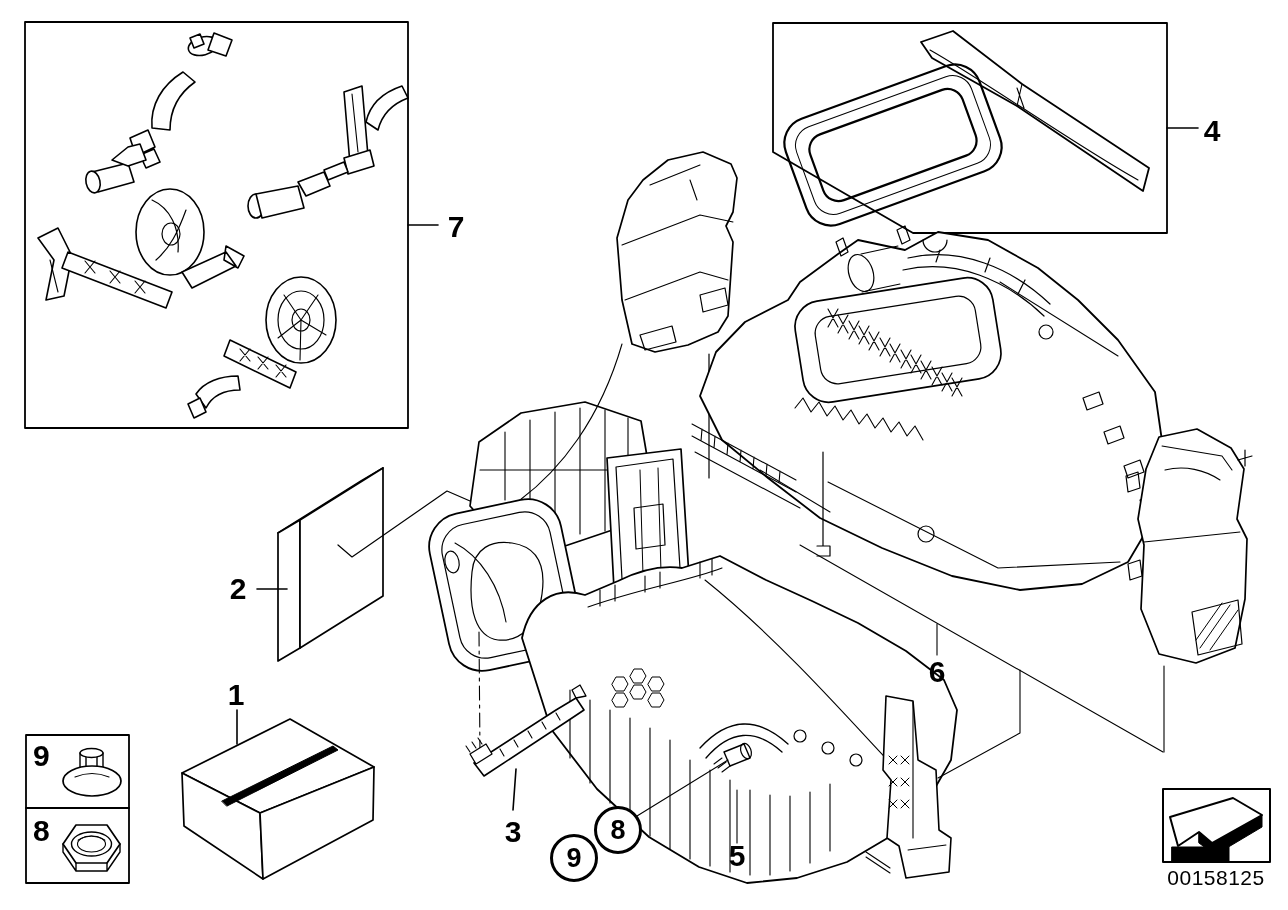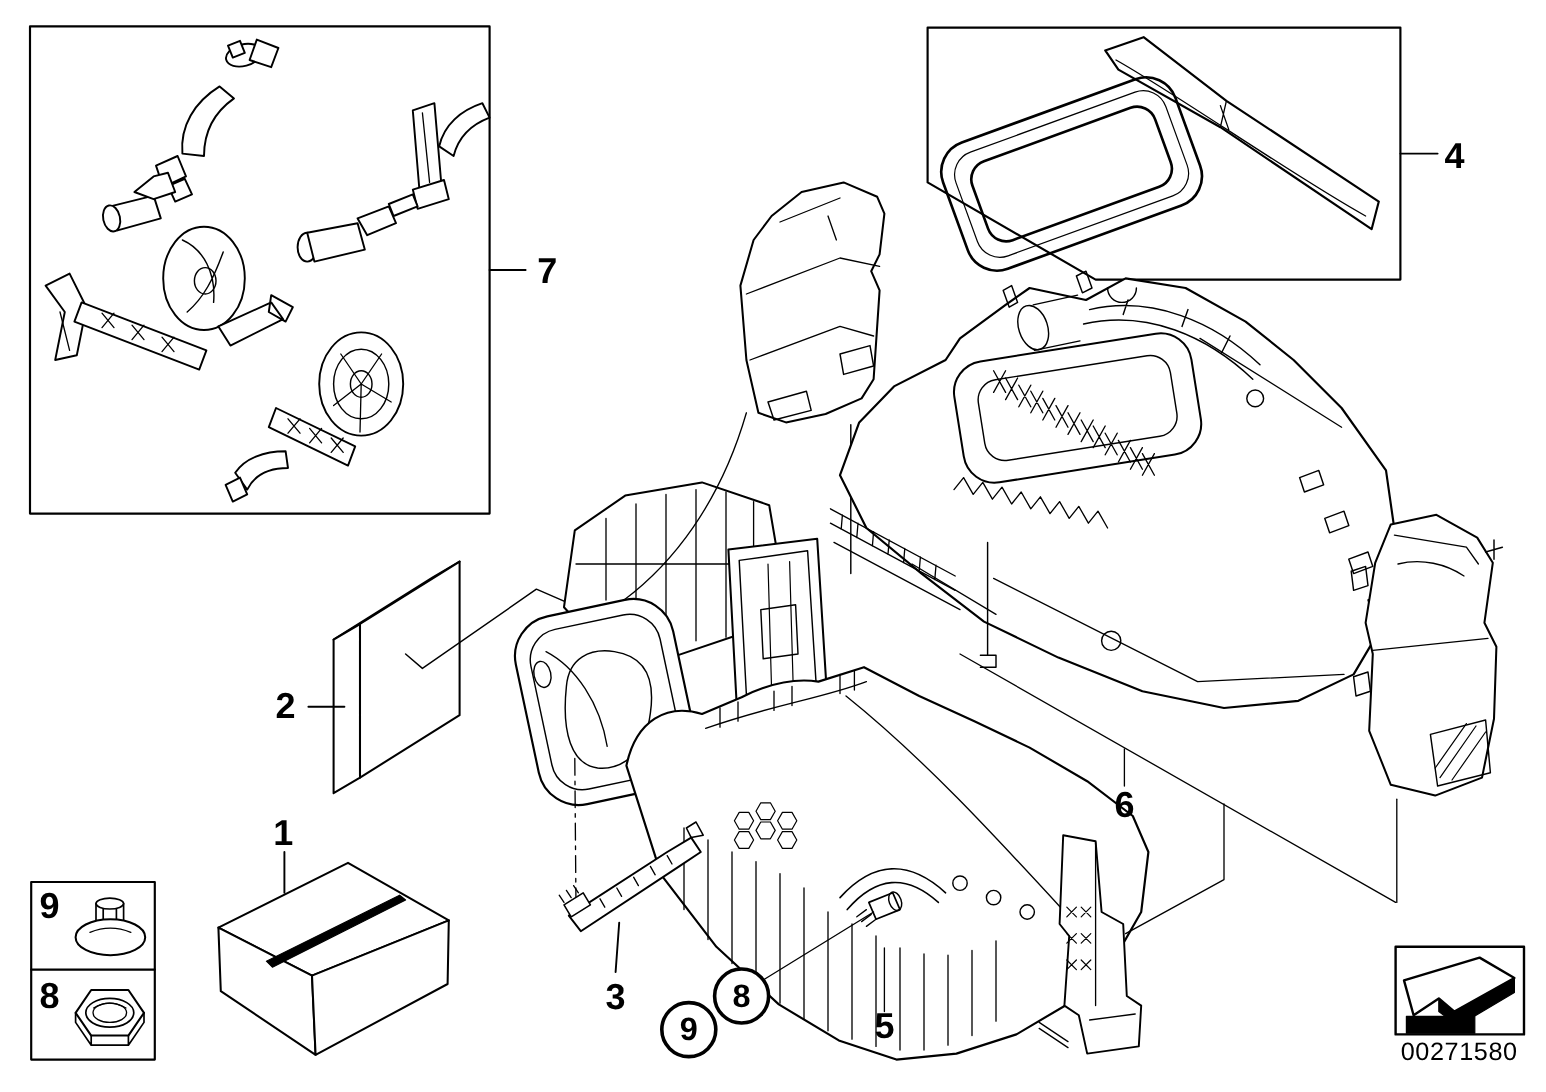--- a/index.html
+++ b/index.html
@@ -220,15 +220,15 @@
 <div class="circled" style="left:594px;top:806px">
   <span>8</span>
 </div>
 <div class="circled" style="left:550px;top:834px">
   <span>9</span>
 </div>
 
 <div class="legend-num" style="left:33px;top:741px">9</div>
 <div class="legend-num" style="left:33px;top:816px">8</div>
 
-<div class="docnum" style="left:1216px;top:877px">00271580</div>
+<div class="docnum" style="left:1216px;top:877px">00158125</div>
 
 </div>
 
 </body></html>

